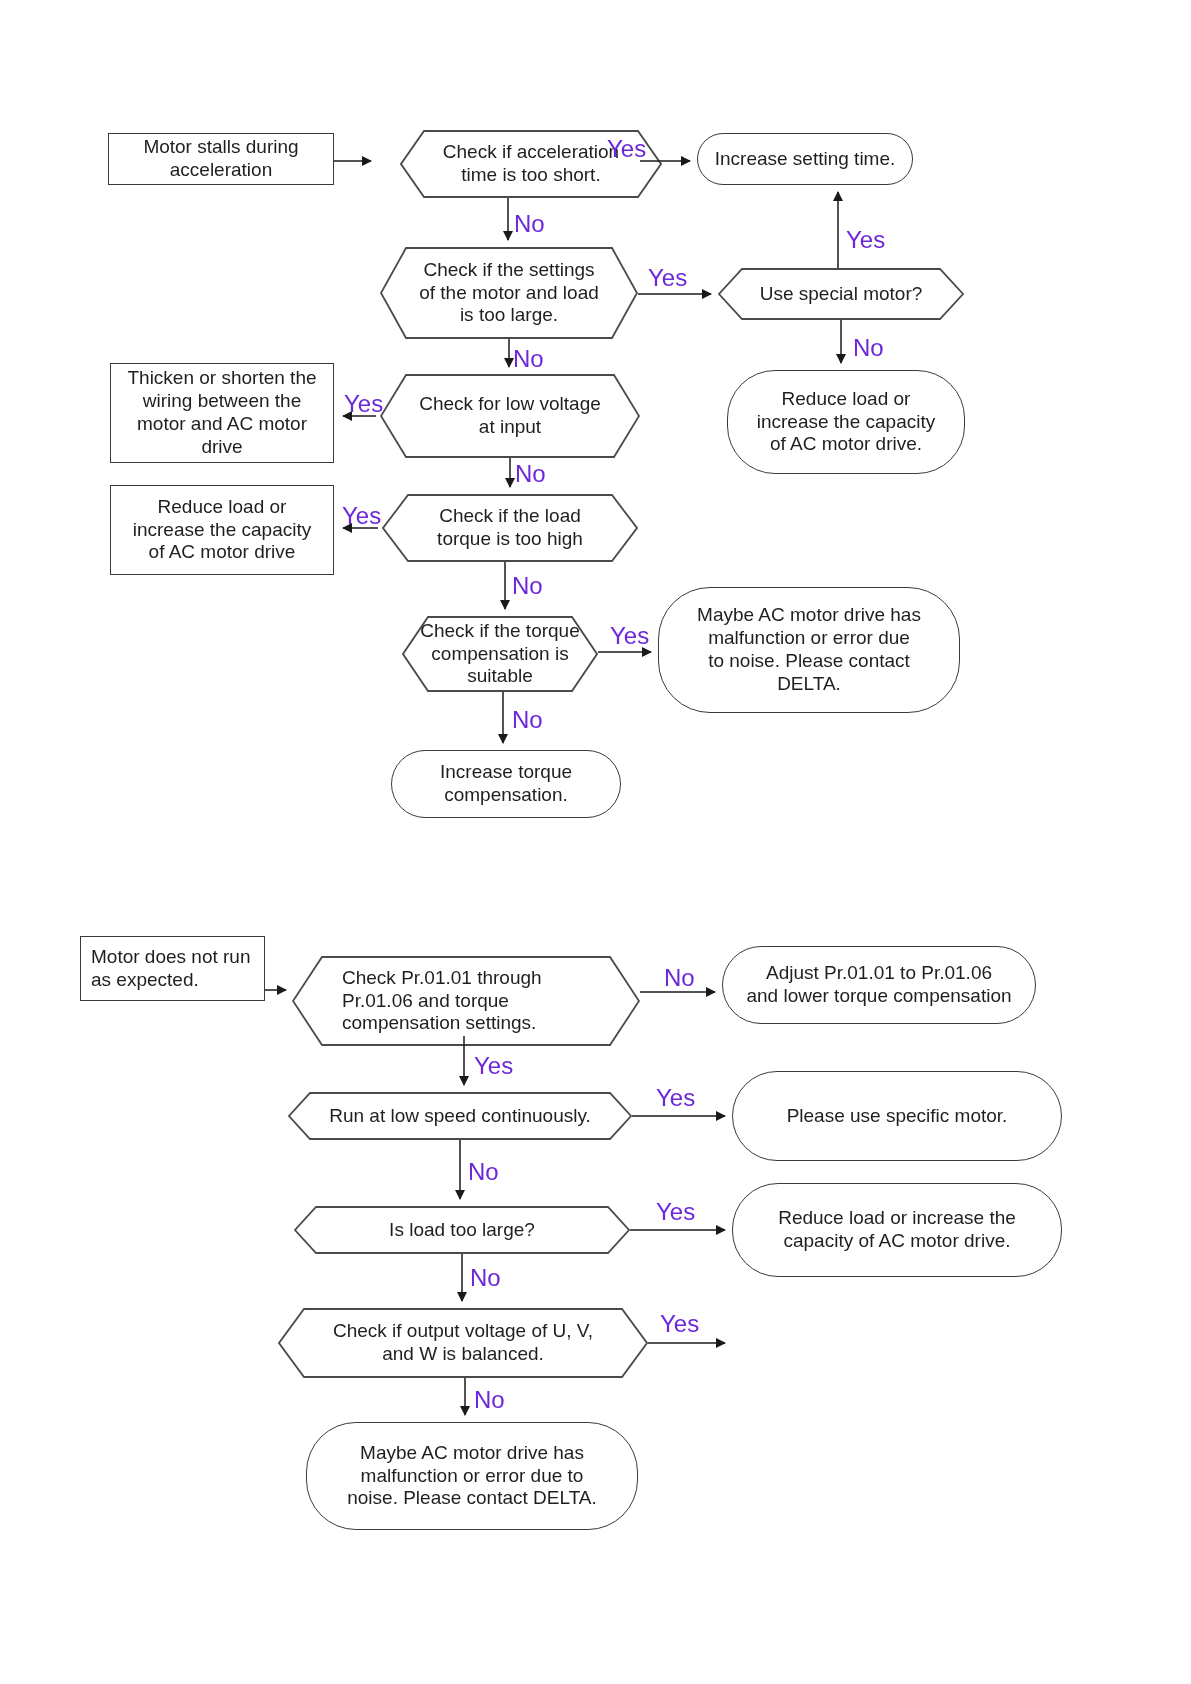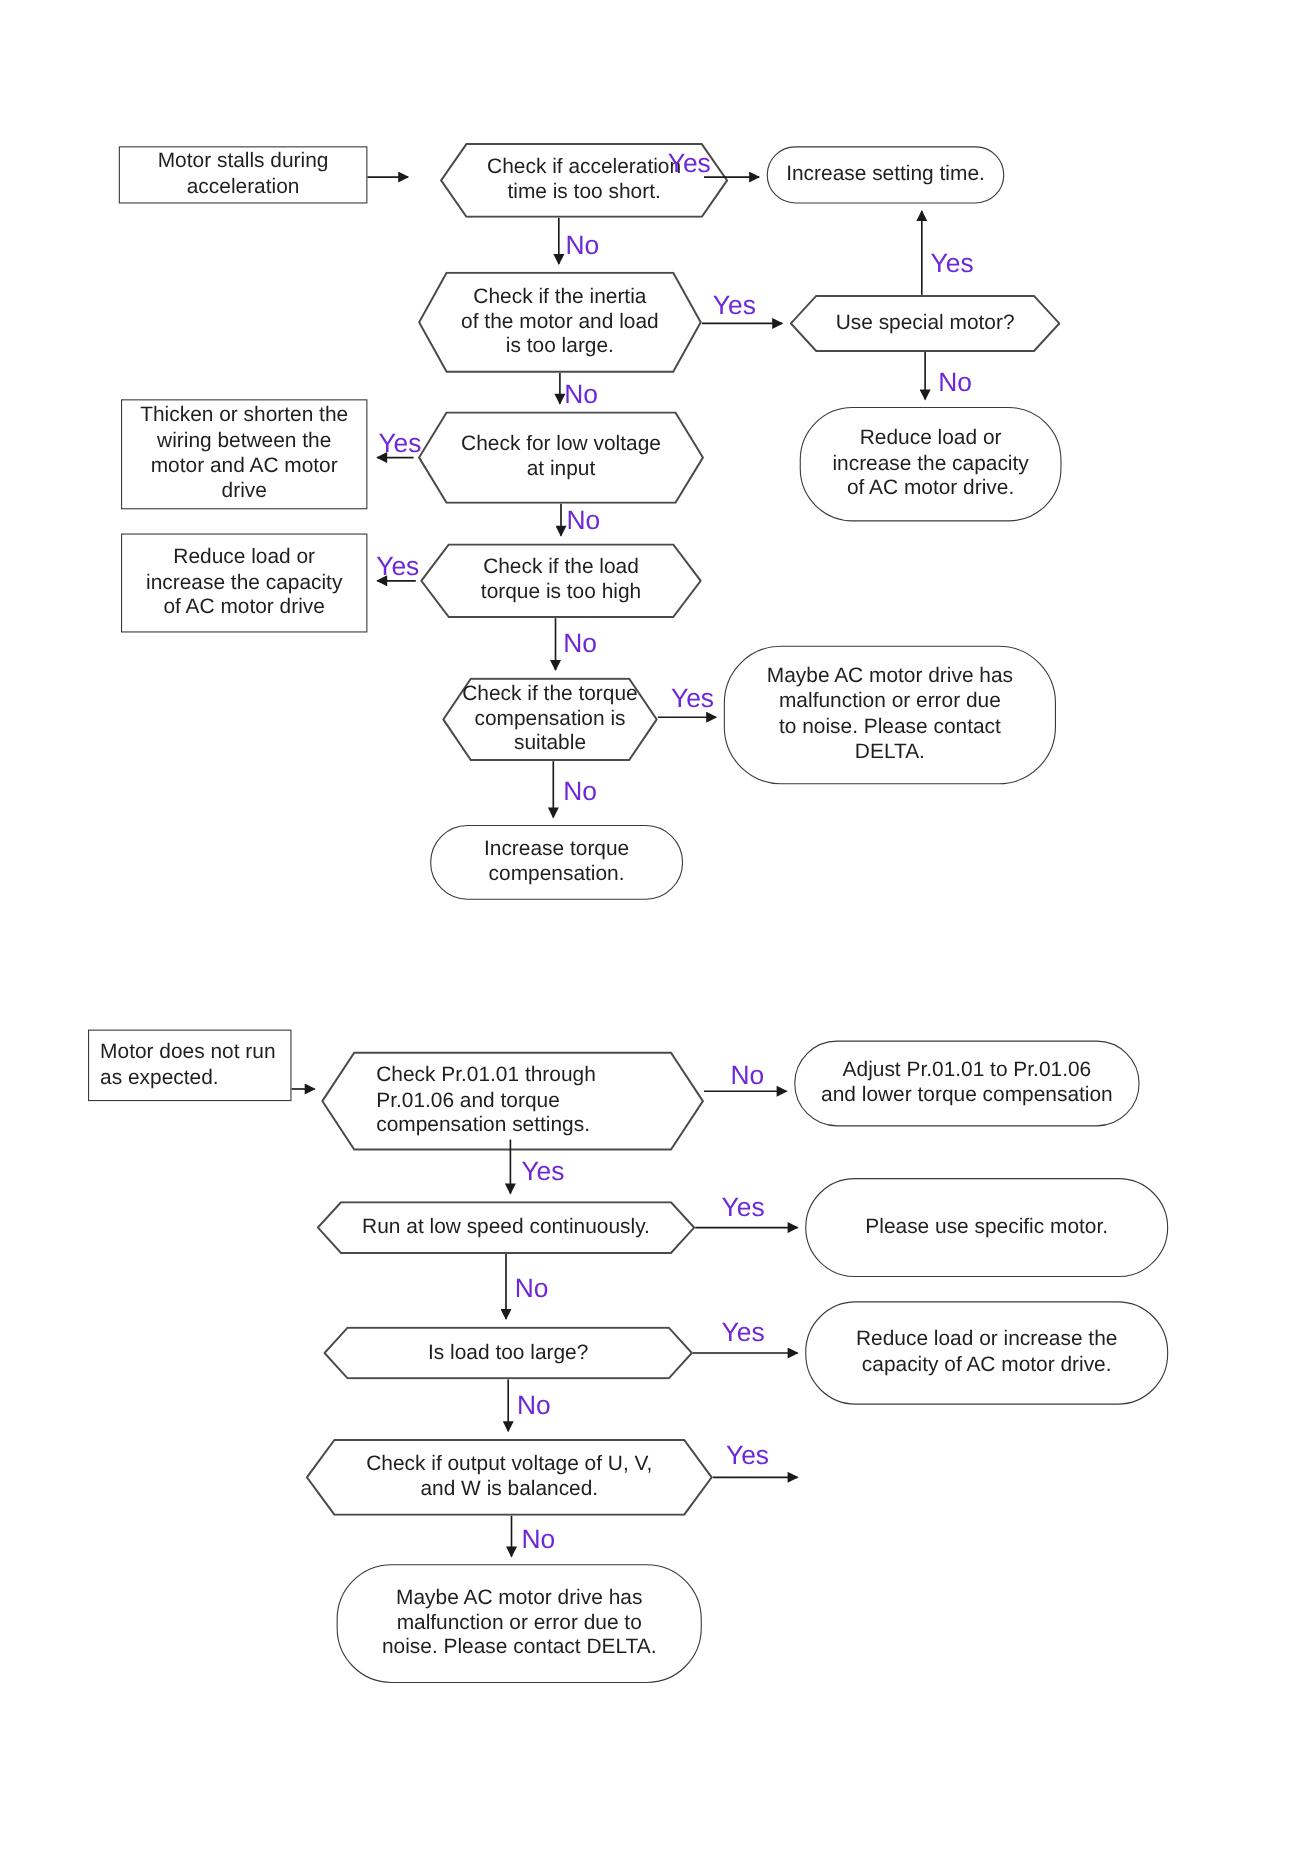--- a/index.html
+++ b/index.html
@@ -74,21 +74,21 @@
   </div>
 
   <div class="node stadium" style="left:697px;top:133px;width:216px;height:52px;border-radius:26px">
     <div class="label">Increase setting time.</div>
   </div>
 
   <div class="node hex" style="left:380px;top:247px;width:258px;height:92px">
     <svg class="shape" viewBox="0 0 258 92">
       <polygon points="26,1 232,1 257,46 232,91 26,91 1,46"></polygon>
       </svg>
-    <div class="label">Check if the inertia
+    <div class="label">Check if the settings
 of the motor and load
 is too large.</div>
   </div>
 
   <div class="node hex" style="left:718px;top:268px;width:246px;height:52px">
     <svg class="shape" viewBox="0 0 246 52">
       <polygon points="24,1 222,1 245,26 222,51 24,51 1,26"></polygon>
       </svg>
     <div class="label">Use special motor?</div>
   </div>

